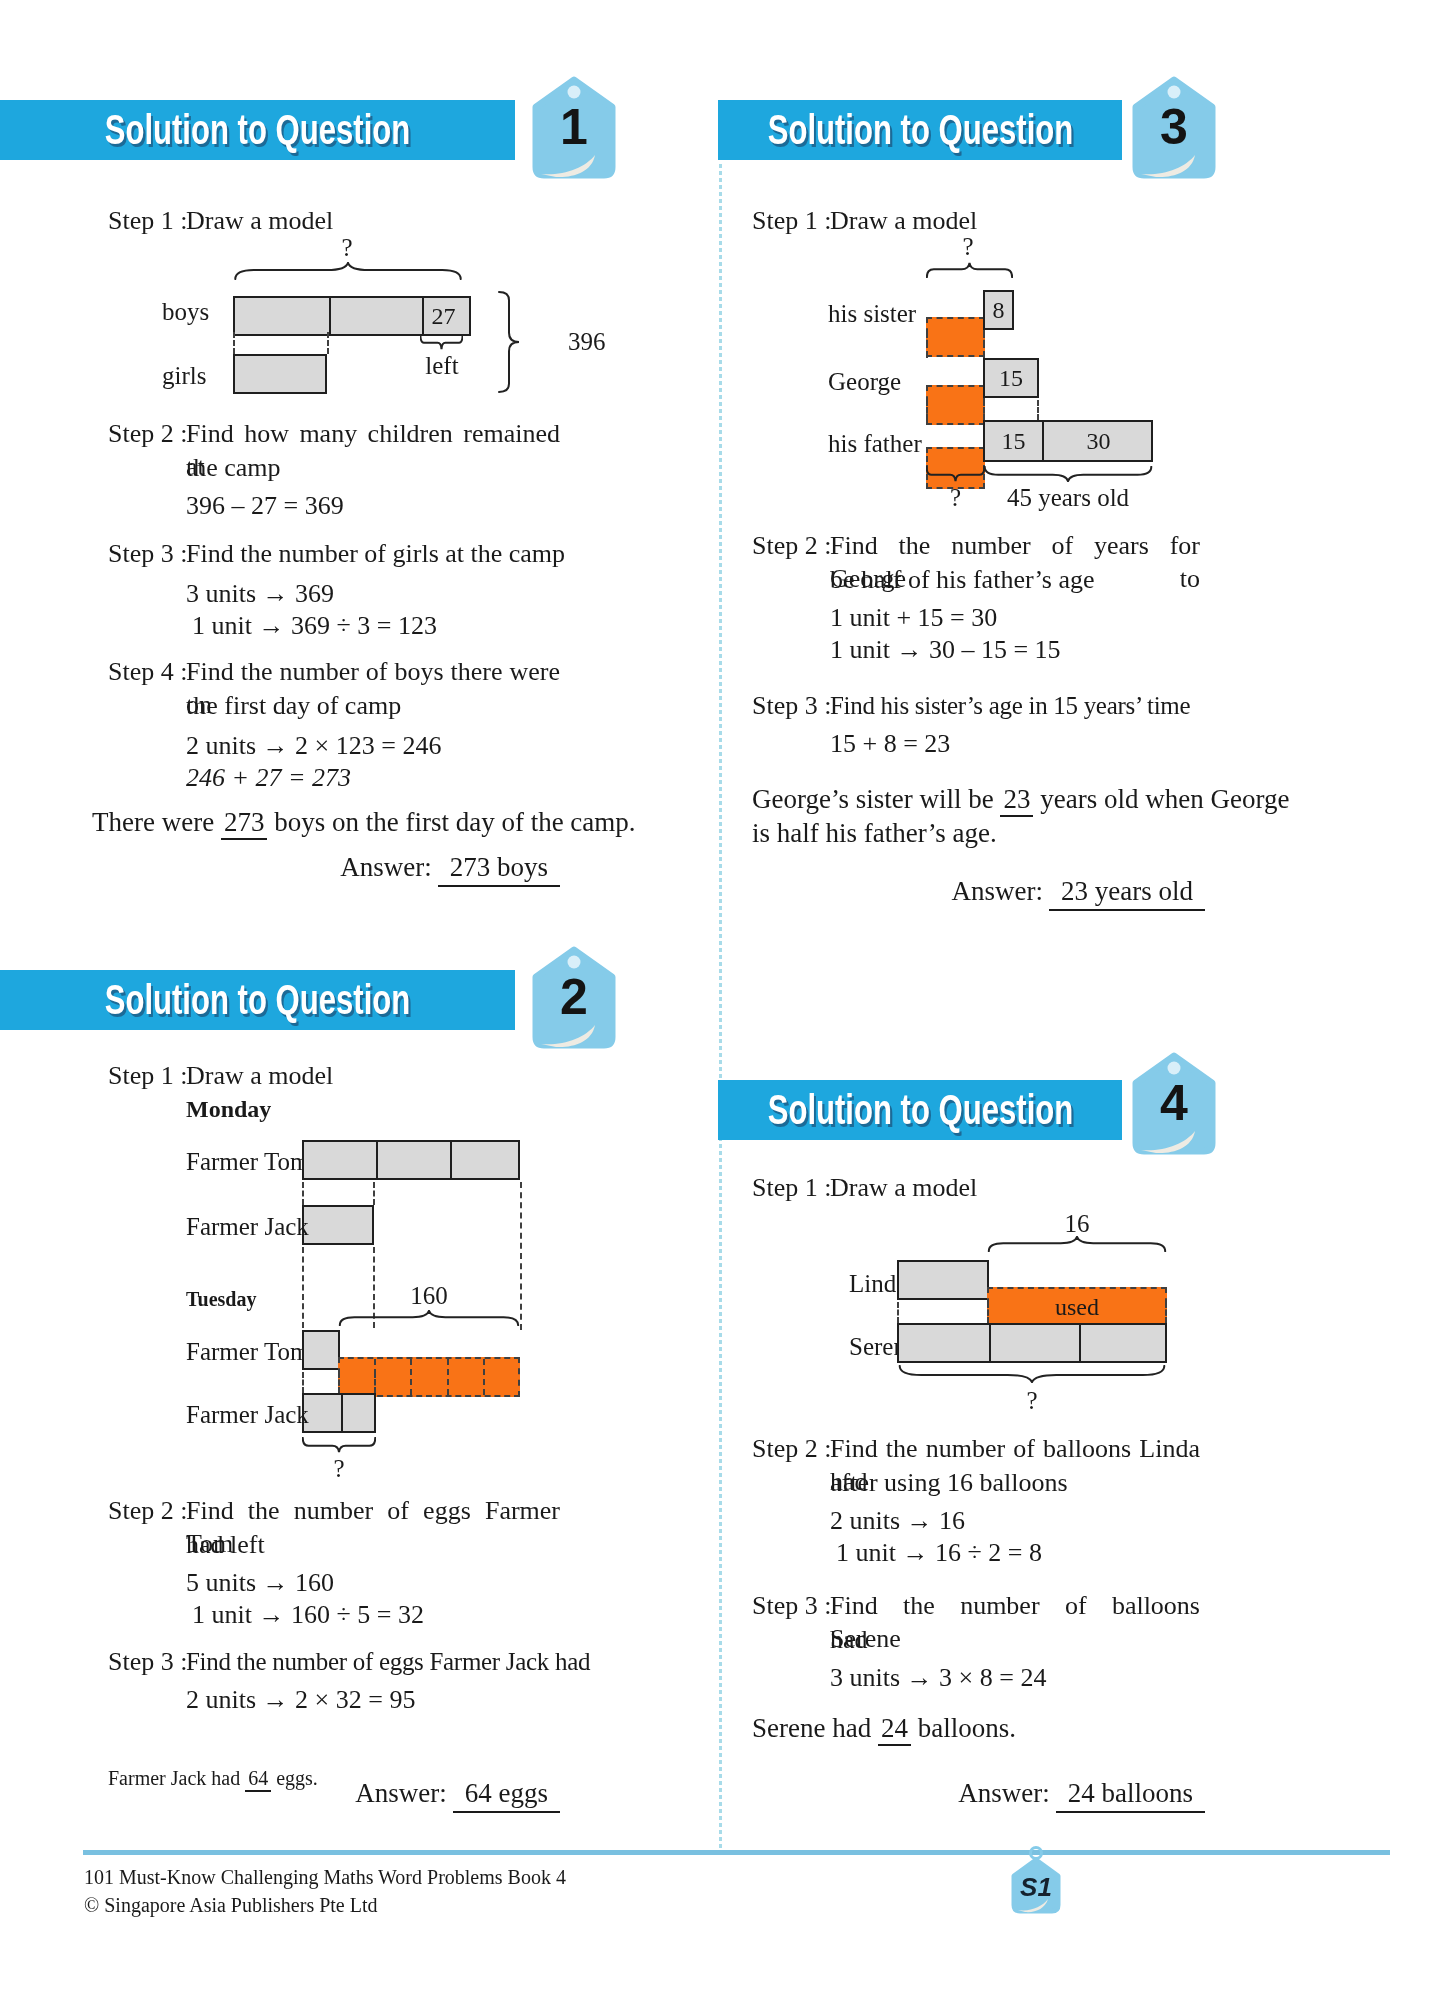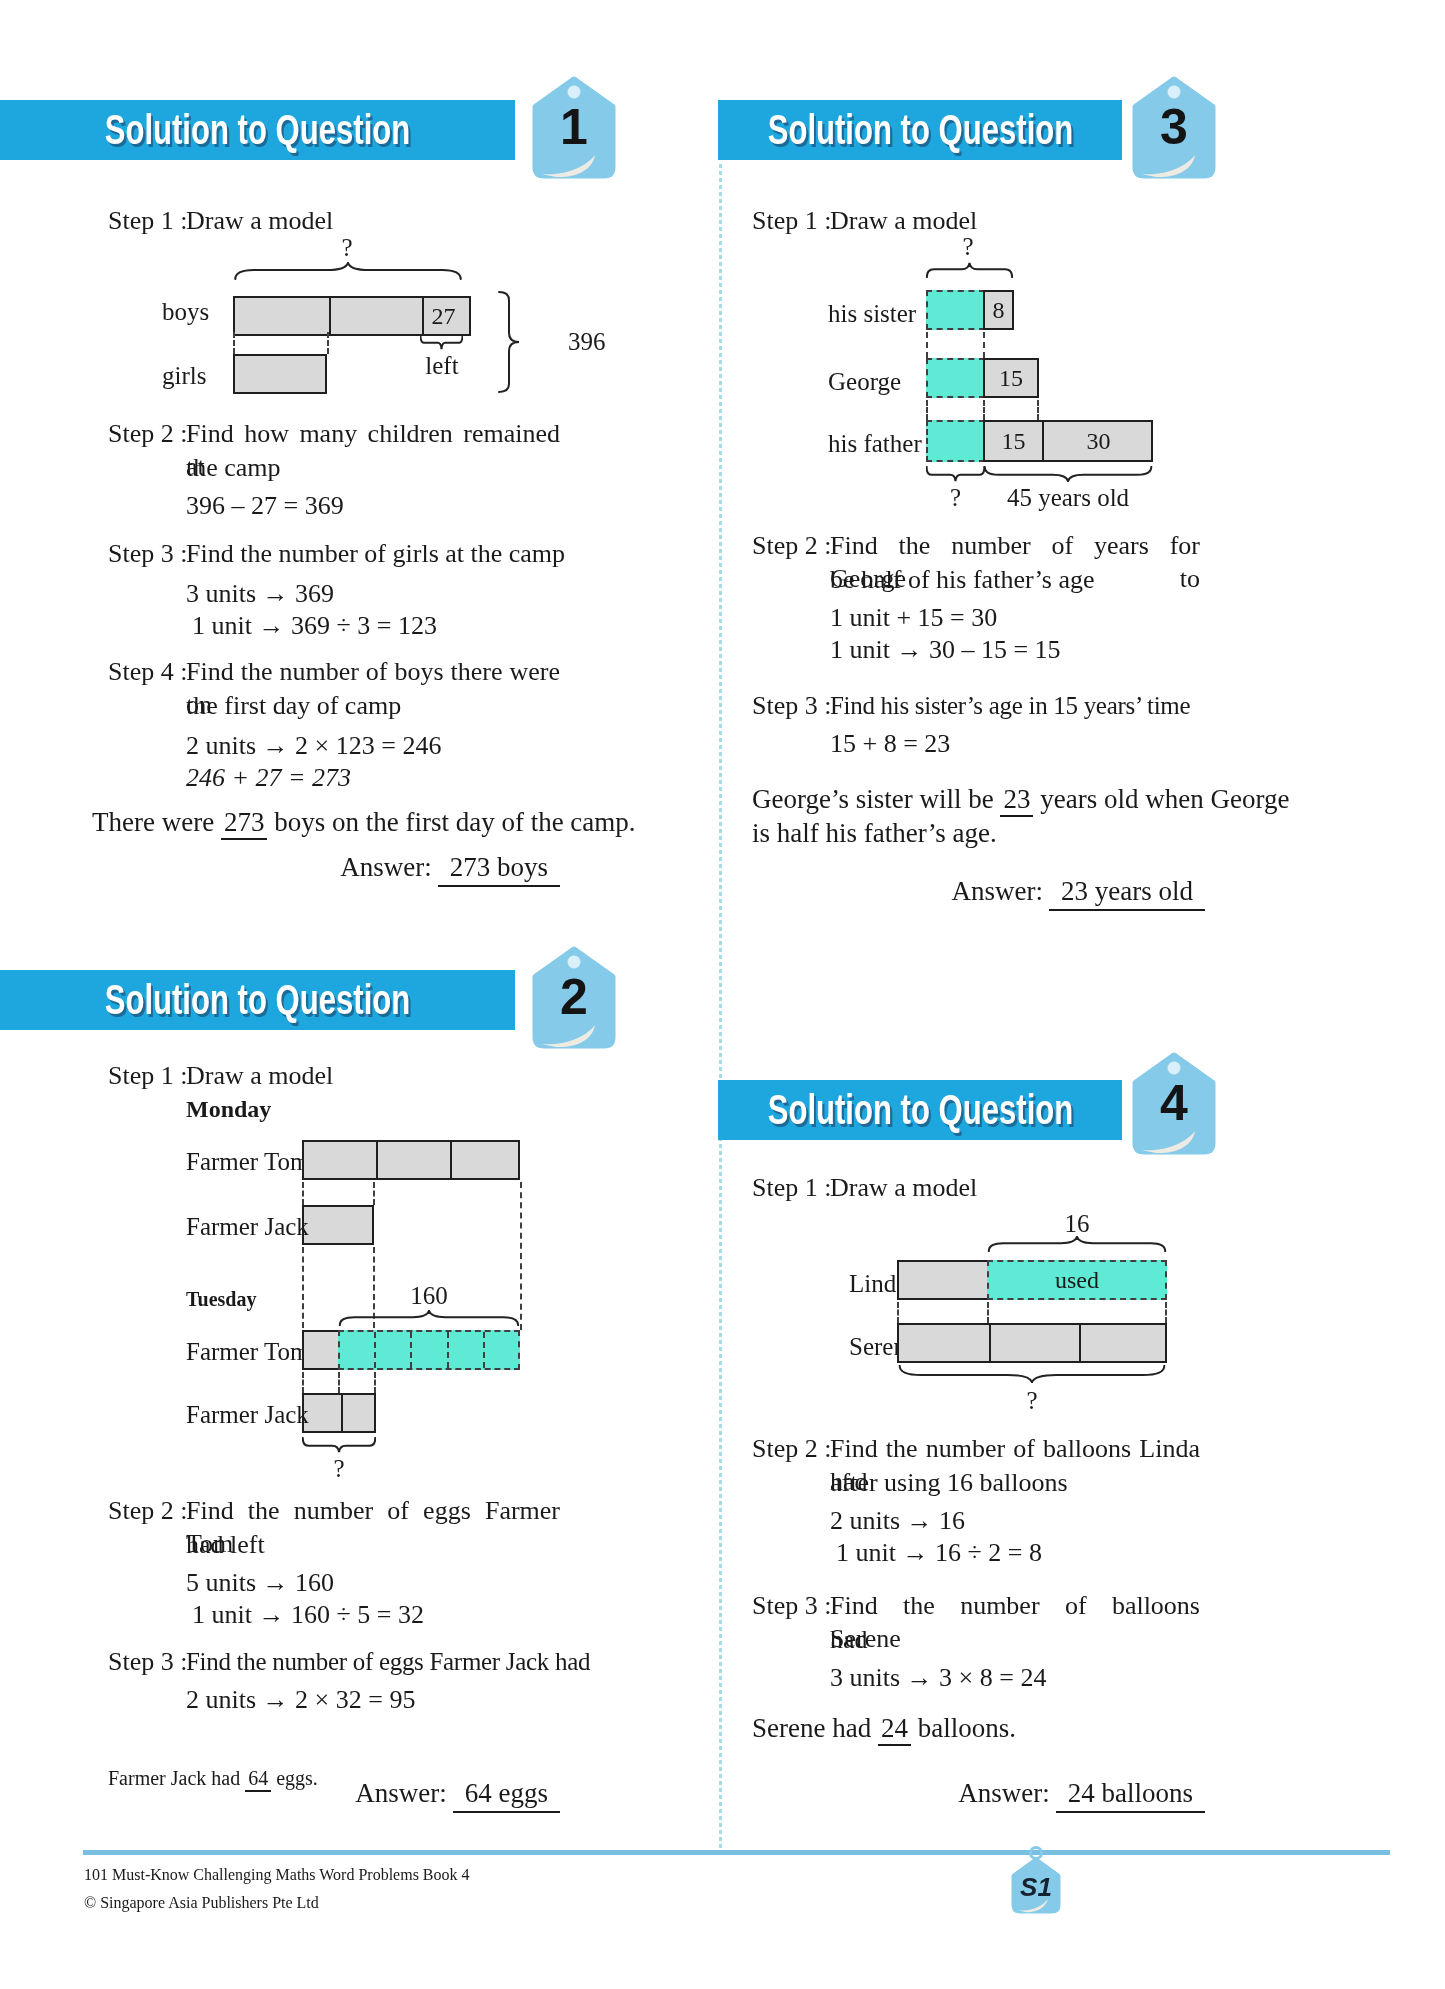--- a/index.html
+++ b/index.html
@@ -15,31 +15,31 @@
   .band-title{font-family:"Liberation Sans",sans-serif;font-weight:700;font-size:42px;color:#fff;
         transform:scaleX(.74);white-space:nowrap;
         text-shadow:3px 3px 0 rgba(25,45,80,.5);}
   .tag{position:absolute;color:var(--tag-fill,#85cbe9);}
   .tagnum{position:absolute;left:0;right:0;top:22px;text-align:center;
         font-family:"Liberation Sans",sans-serif;font-weight:700;font-size:50px;color:#141414;}
   .bar{position:absolute;background:var(--bar-fill,#d9d9d9);border:2px solid #1f1f1f;box-sizing:border-box;}
   .seg-div{position:absolute;top:0;bottom:0;width:2px;background:#1f1f1f;}
   .bval{position:absolute;top:0;bottom:0;display:flex;align-items:center;justify-content:center;
         font-size:24px;}
-  .dashbox{position:absolute;border:2px dashed #3f3f3f;box-sizing:border-box;background:#5eead4;}
+  .dashbox{position:absolute;border:2px dashed #3f3f3f;box-sizing:border-box;background:#f97316;margin-top:27px;}
   .vdash{position:absolute;width:0;border-left:2px dashed #3f3f3f;}
   .brace{position:absolute;}
   .brace svg{display:block;width:100%;height:100%;}
   .un{border-bottom:2px solid #1a1a1a;padding:0 3px 1px;}
   .ansbox{position:absolute;text-align:right;font-size:27px;white-space:nowrap;}
   .ansval{border-bottom:2px solid #1a1a1a;padding:0 12px 3px;margin-left:6px;}
   .divider{position:absolute;left:719px;width:3px;
         background:repeating-linear-gradient(to bottom,var(--divider,#a7dbe9) 0 4px,#ffffff 4px 7px);}
   .footer-line{position:absolute;background:var(--footer-line,#79c0e0);}
-  .footer-txt{position:absolute;font-size:16px;white-space:nowrap;}
+  .footer-txt{position:absolute;font-size:20px;white-space:nowrap;}
   .s1num{position:absolute;left:0;right:0;top:26px;text-align:center;
         font-family:"Liberation Sans",sans-serif;font-weight:800;font-style:italic;font-size:26px;color:#16222e;}
 </style>
 </head>
 <body>
 
 <div class="page">
 
   <div class="divider" style="top:164px;height:1684px;"></div>
 

